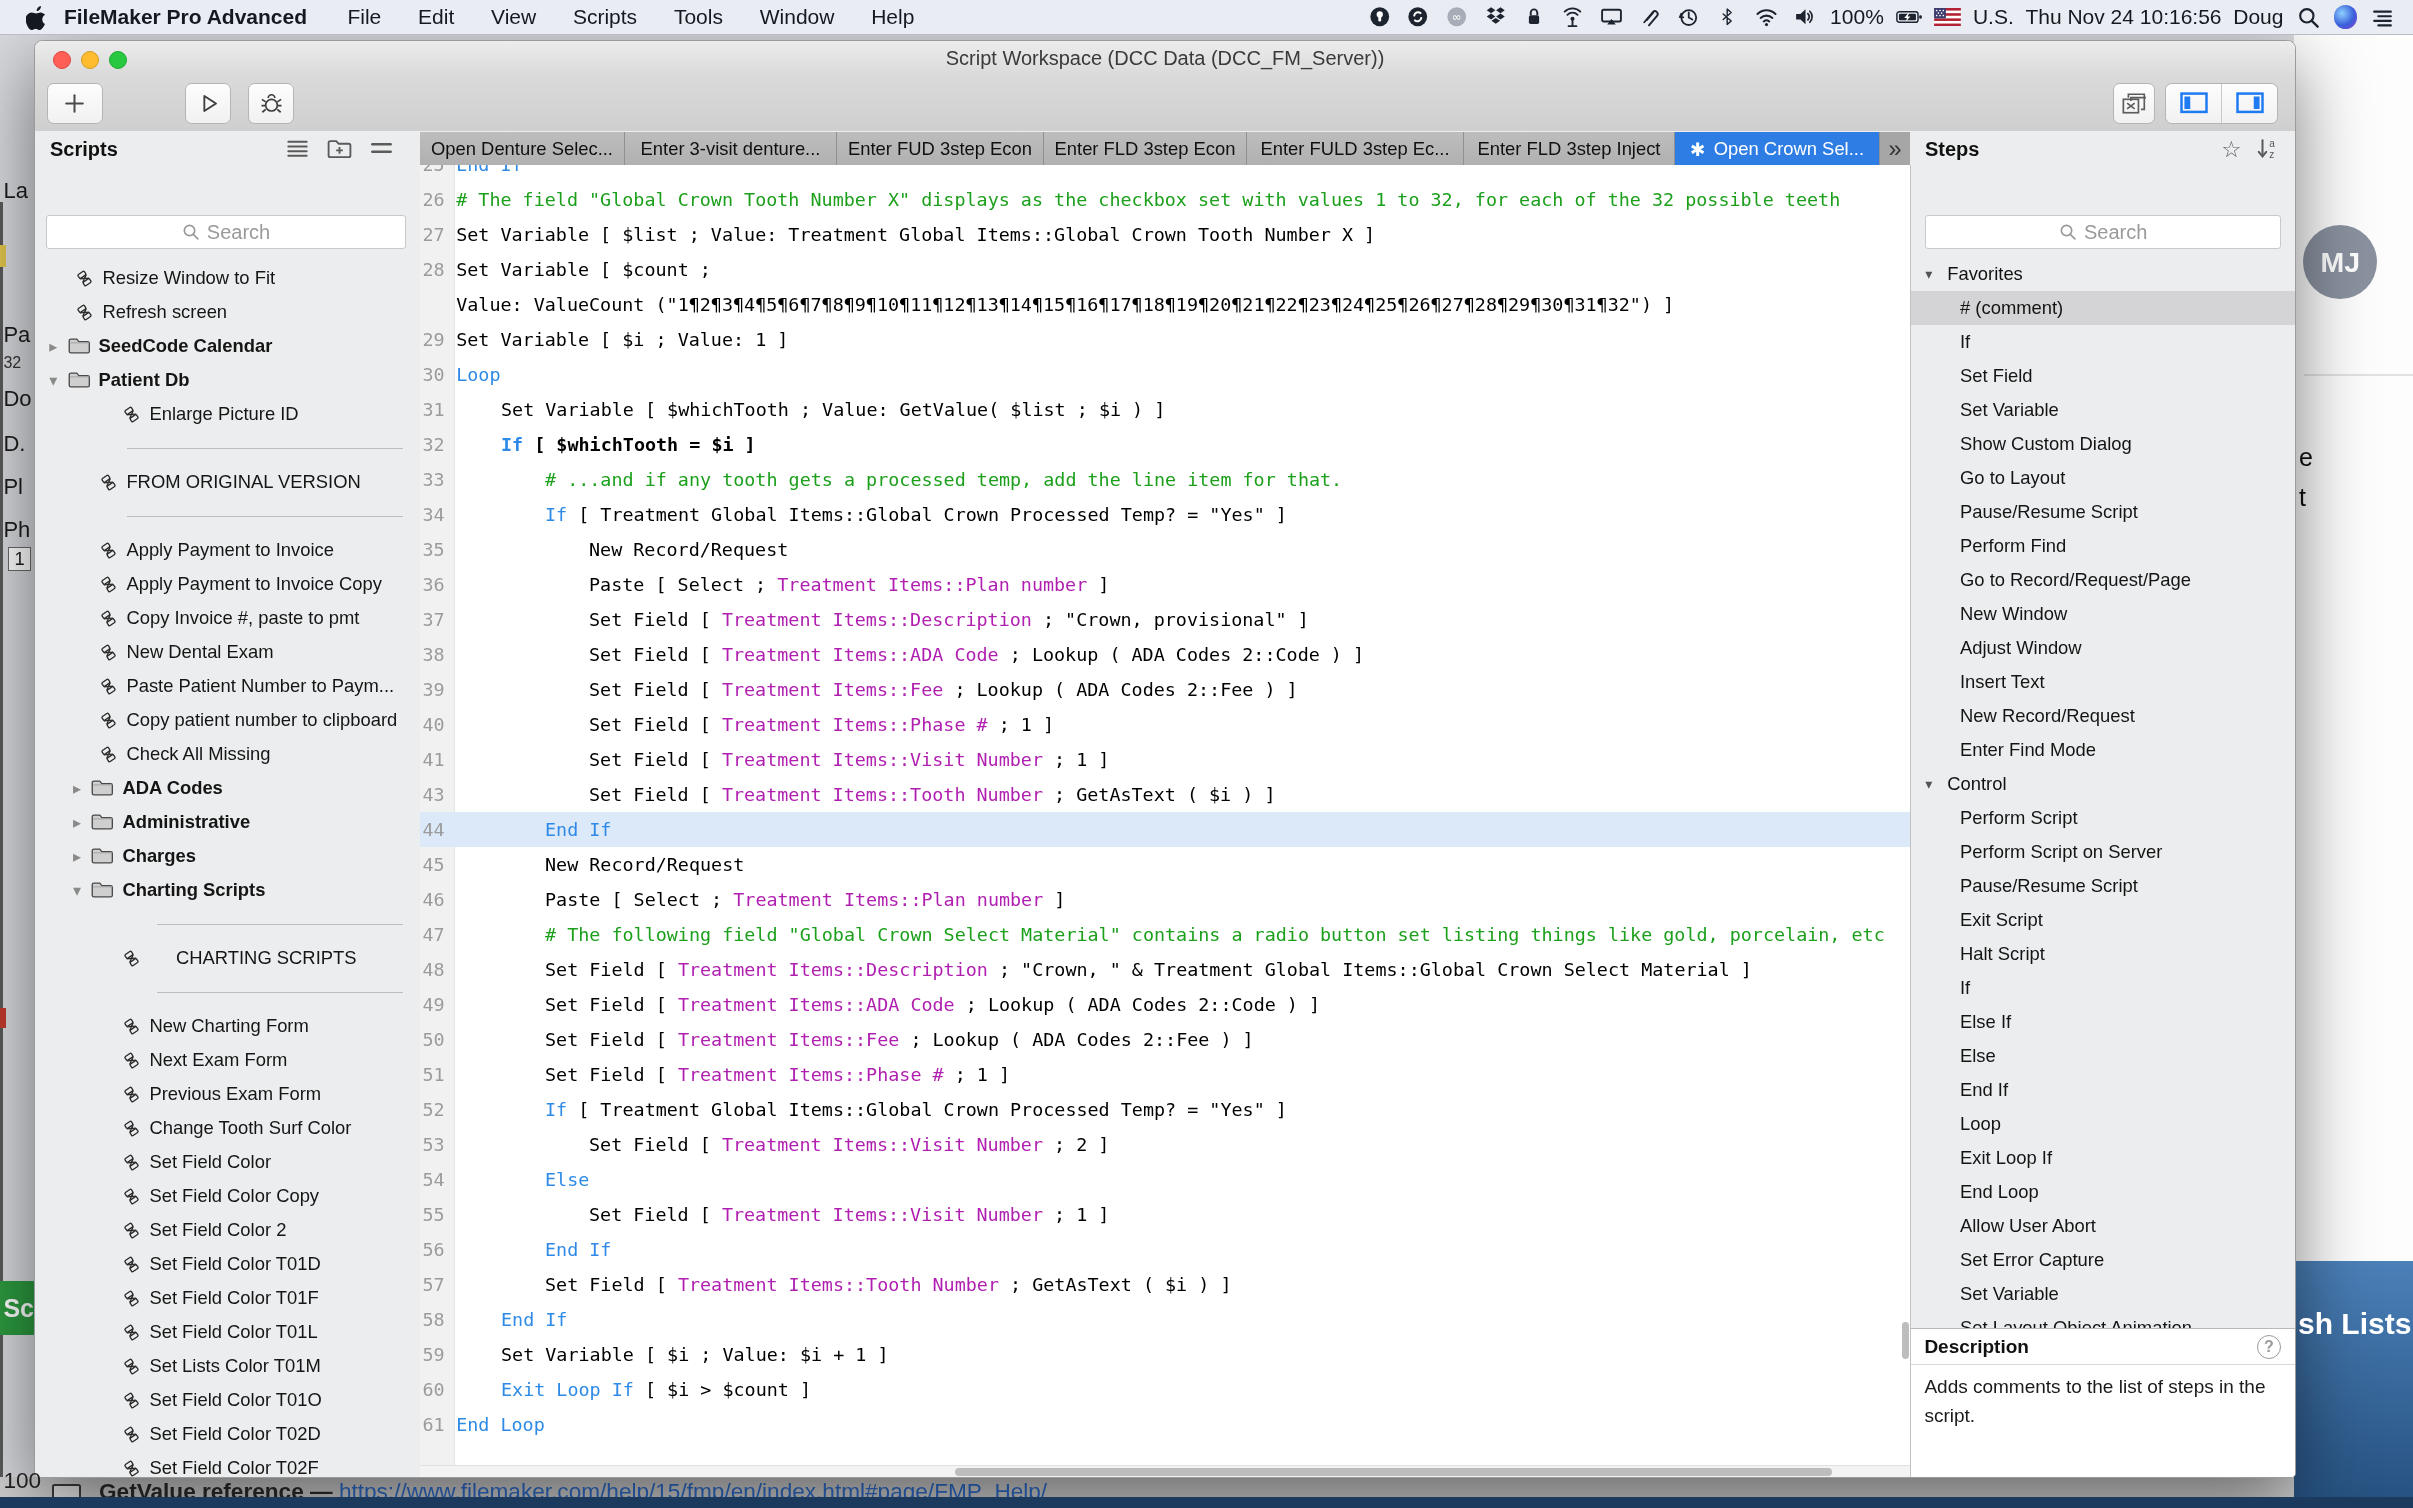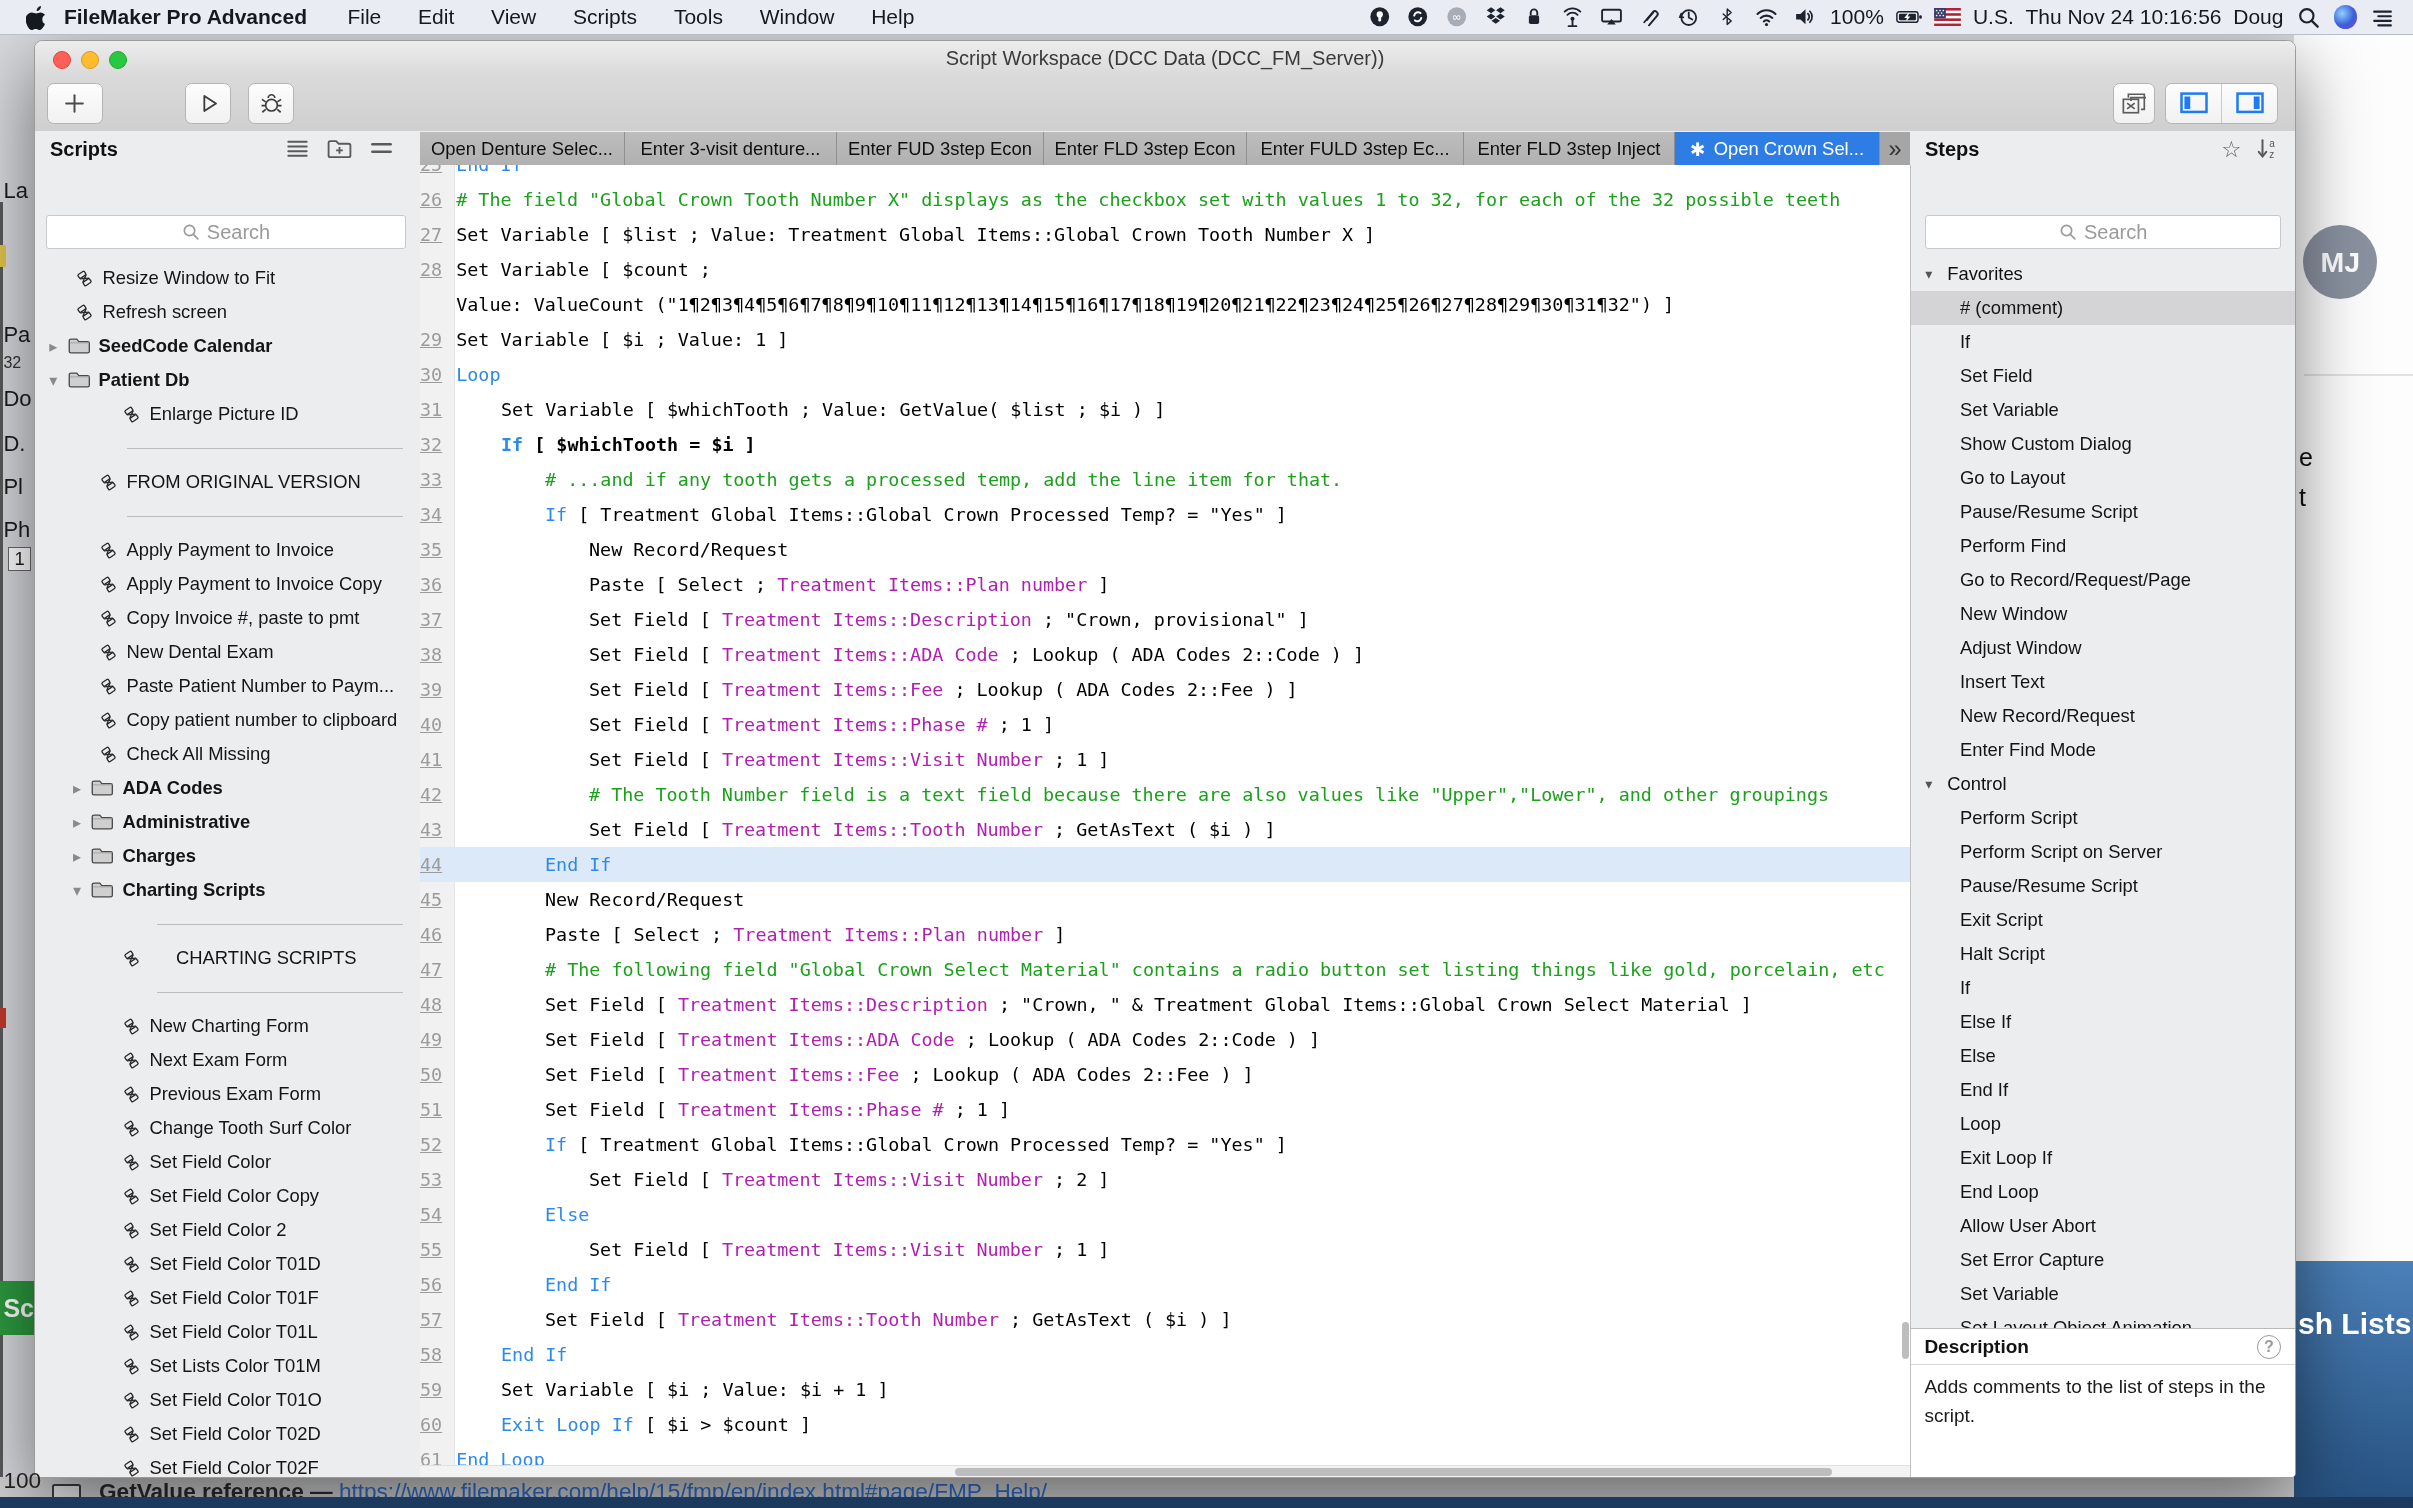--- a/index.html
+++ b/index.html
@@ -93,21 +93,21 @@
   .mrow .lbl.bold{font-weight:bold;}
   .sepline{height:34px;display:flex;align-items:center;}
   .sepline i{display:block;height:0.8px;background:#bdbdbd;flex:1;}
 
   
   .codepane{position:absolute;left:385px;top:124px;width:1490px;height:1312px;background:#fff;overflow:hidden;}
   .gutterbg{position:absolute;left:0;top:0;width:34px;height:100%;background:#f1f1f1;border-right:0.8px solid #e4e4e4;}
   .codestack{position:absolute;left:0;top:-17.6px;width:100%;}
   .crow{height:35px;display:flex;align-items:center;font-family:"DejaVu Sans Mono",monospace;font-size:18.4px;white-space:pre;}
   .crow.hl{background:#dce9f8;}
-  .crow .ln{width:27px;text-align:left;color:#9b9b9b;flex:0 0 27px;font-size:18.4px;text-decoration:underline;}
+  .crow .ln{width:27px;text-align:center;color:#9b9b9b;flex:0 0 27px;font-size:18.4px;}
   .crow .ctext{margin-left:0;}
   .c-p{color:#000;}
   .c-k{color:#2e8ae6;}
   .c-c{color:#1ca01c;}
   .c-f{color:#b01fb0;}
   .hscroll{position:absolute;left:0;top:1300px;width:100%;height:12.6px;background:#f3f3f3;border-top:0.8px solid #e0e0e0;}
   .hthumb{position:absolute;left:535px;top:1.7px;width:877px;height:8.4px;background:#bdbdbd;border-radius:4.2px;}
   .vthumb{position:absolute;left:1482px;top:1157px;width:6.7px;height:37px;background:#bdbdbd;border-radius:3.4px;}
 
   
@@ -853,21 +853,20 @@
           <div class="crow"><span class="ln">32</span><span class="ctext" style="padding-left: 54px; font-weight: bold;"><span class="c-k">If</span><span class="c-p"> [ $whichTooth = $i ]</span></span></div>
           <div class="crow"><span class="ln">33</span><span class="ctext" style="padding-left: 98px;"><span class="c-c"># ...and if any tooth gets a processed temp, add the line item for that.</span></span></div>
           <div class="crow"><span class="ln">34</span><span class="ctext" style="padding-left: 98px;"><span class="c-k">If</span><span class="c-p"> [ Treatment Global Items::Global Crown Processed Temp? = "Yes" ]</span></span></div>
           <div class="crow"><span class="ln">35</span><span class="ctext" style="padding-left: 142px;"><span class="c-p">New Record/Request</span></span></div>
           <div class="crow"><span class="ln">36</span><span class="ctext" style="padding-left: 142px;"><span class="c-p">Paste [ Select ; </span><span class="c-f">Treatment Items::Plan number</span><span class="c-p"> ]</span></span></div>
           <div class="crow"><span class="ln">37</span><span class="ctext" style="padding-left: 142px;"><span class="c-p">Set Field [ </span><span class="c-f">Treatment Items::Description</span><span class="c-p"> ; "Crown, provisional" ]</span></span></div>
           <div class="crow"><span class="ln">38</span><span class="ctext" style="padding-left: 142px;"><span class="c-p">Set Field [ </span><span class="c-f">Treatment Items::ADA Code</span><span class="c-p"> ; Lookup ( ADA Codes 2::Code ) ]</span></span></div>
           <div class="crow"><span class="ln">39</span><span class="ctext" style="padding-left: 142px;"><span class="c-p">Set Field [ </span><span class="c-f">Treatment Items::Fee</span><span class="c-p"> ; Lookup ( ADA Codes 2::Fee ) ]</span></span></div>
           <div class="crow"><span class="ln">40</span><span class="ctext" style="padding-left: 142px;"><span class="c-p">Set Field [ </span><span class="c-f">Treatment Items::Phase #</span><span class="c-p"> ; 1 ]</span></span></div>
           <div class="crow"><span class="ln">41</span><span class="ctext" style="padding-left: 142px;"><span class="c-p">Set Field [ </span><span class="c-f">Treatment Items::Visit Number</span><span class="c-p"> ; 1 ]</span></span></div>
-          <div class="crow"><span class="ln">42</span><span class="ctext" style="padding-left: 142px;"><span class="c-c"># The Tooth Number field is a text field because there are also values like "Upper","Lower", and other groupings</span></span></div>
           <div class="crow"><span class="ln">43</span><span class="ctext" style="padding-left: 142px;"><span class="c-p">Set Field [ </span><span class="c-f">Treatment Items::Tooth Number</span><span class="c-p"> ; GetAsText ( $i ) ]</span></span></div>
           <div class="crow hl"><span class="ln">44</span><span class="ctext" style="padding-left: 98px;"><span class="c-k">End If</span></span></div>
           <div class="crow"><span class="ln">45</span><span class="ctext" style="padding-left: 98px;"><span class="c-p">New Record/Request</span></span></div>
           <div class="crow"><span class="ln">46</span><span class="ctext" style="padding-left: 98px;"><span class="c-p">Paste [ Select ; </span><span class="c-f">Treatment Items::Plan number</span><span class="c-p"> ]</span></span></div>
           <div class="crow"><span class="ln">47</span><span class="ctext" style="padding-left: 98px;"><span class="c-c"># The following field "Global Crown Select Material" contains a radio button set listing things like gold, porcelain, etc</span></span></div>
           <div class="crow"><span class="ln">48</span><span class="ctext" style="padding-left: 98px;"><span class="c-p">Set Field [ </span><span class="c-f">Treatment Items::Description</span><span class="c-p"> ; "Crown, " &amp; Treatment Global Items::Global Crown Select Material ]</span></span></div>
           <div class="crow"><span class="ln">49</span><span class="ctext" style="padding-left: 98px;"><span class="c-p">Set Field [ </span><span class="c-f">Treatment Items::ADA Code</span><span class="c-p"> ; Lookup ( ADA Codes 2::Code ) ]</span></span></div>
           <div class="crow"><span class="ln">50</span><span class="ctext" style="padding-left: 98px;"><span class="c-p">Set Field [ </span><span class="c-f">Treatment Items::Fee</span><span class="c-p"> ; Lookup ( ADA Codes 2::Fee ) ]</span></span></div>
           <div class="crow"><span class="ln">51</span><span class="ctext" style="padding-left: 98px;"><span class="c-p">Set Field [ </span><span class="c-f">Treatment Items::Phase #</span><span class="c-p"> ; 1 ]</span></span></div>
           <div class="crow"><span class="ln">52</span><span class="ctext" style="padding-left: 98px;"><span class="c-k">If</span><span class="c-p"> [ Treatment Global Items::Global Crown Processed Temp? = "Yes" ]</span></span></div>

